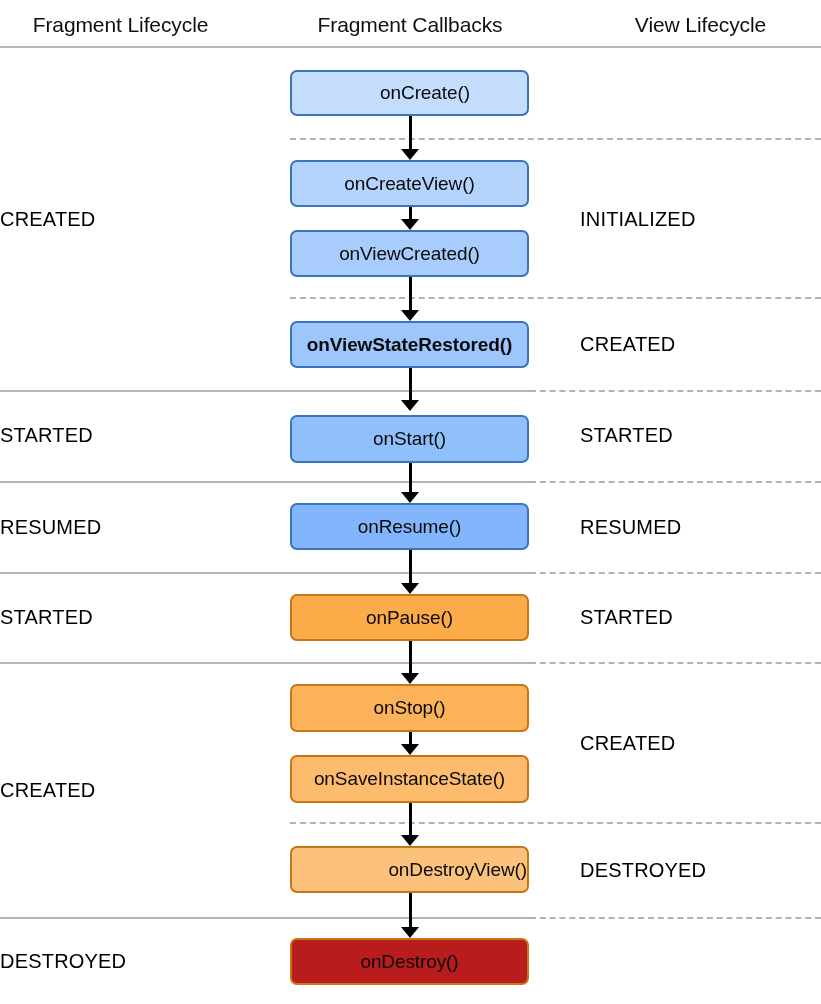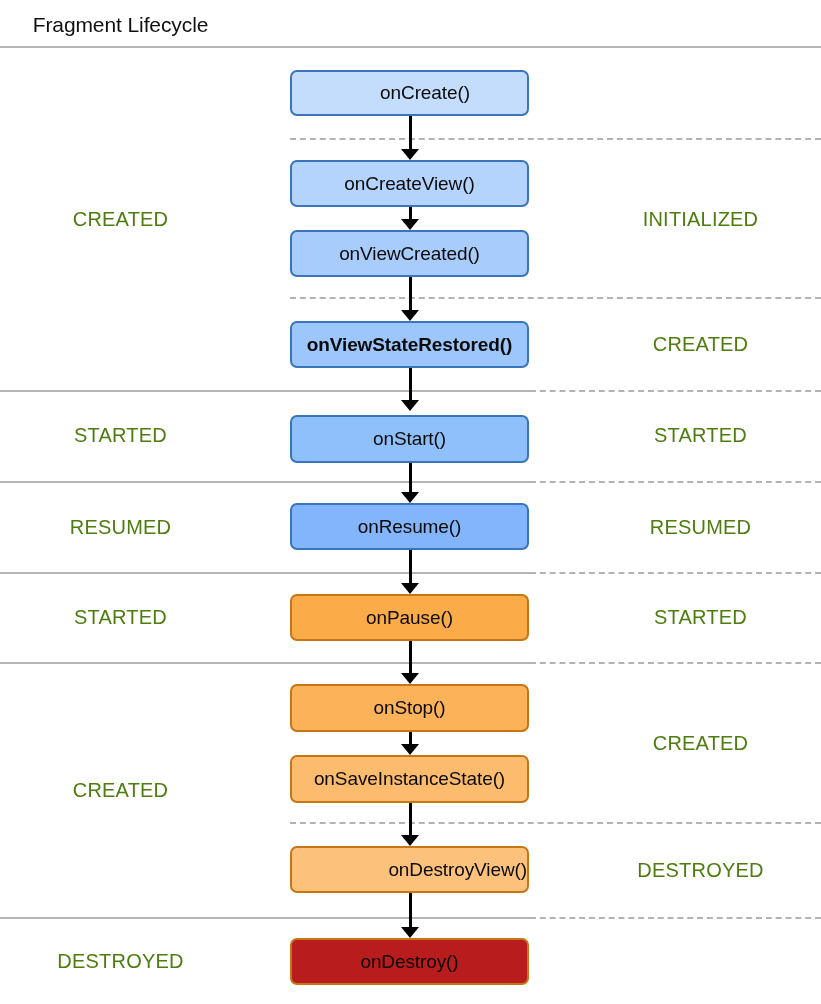--- a/index.html
+++ b/index.html
@@ -29,22 +29,22 @@
 
   
   .rule{position:absolute;height:0;border-top:2px solid #b6b6b6;}
   .rule.dashed{
     border-top:2px dashed #b3b3b3;
   }
 
   
   .state{
     position:absolute;
-    font-size:20px;color:#4d7c0f;
-    text-align:center;white-space:nowrap;
+    font-size:20px;color:#000000;
+    text-align:left;white-space:nowrap;
     transform:translateY(-50%);
     letter-spacing:0.2px;
   }
   .state.left {left:0;width:241px;}
   .state.right{left:580px;width:241px;}
 
   
   .cbox{
     position:absolute;left:290px;width:239px;
     box-sizing:border-box;
@@ -64,20 +64,22 @@
     border-right:9px solid transparent;
     border-top:11px solid #000;
   }
 </style>
 </head>
 <body>
 
 <div id="stage">
 
   <div class="hdr col-left">Fragment Lifecycle</div>
+  <div class="hdr col-mid">Fragment Callbacks</div>
+  <div class="hdr col-right">View Lifecycle</div>
   <div class="hdr-rule"></div>
 
   <div id="rules-layer">
       <div class="rule" style="top: 390px; left: 0px; width: 530px;"></div>
       <div class="rule" style="top: 481px; left: 0px; width: 530px;"></div>
       <div class="rule" style="top: 572px; left: 0px; width: 530px;"></div>
       <div class="rule" style="top: 662px; left: 0px; width: 530px;"></div>
       <div class="rule" style="top: 917px; left: 0px; width: 530px;"></div>
       <div class="rule dashed" style="top: 138px; left: 290px; width: 531px;"></div>
       <div class="rule dashed" style="top: 297px; left: 290px; width: 531px;"></div>

